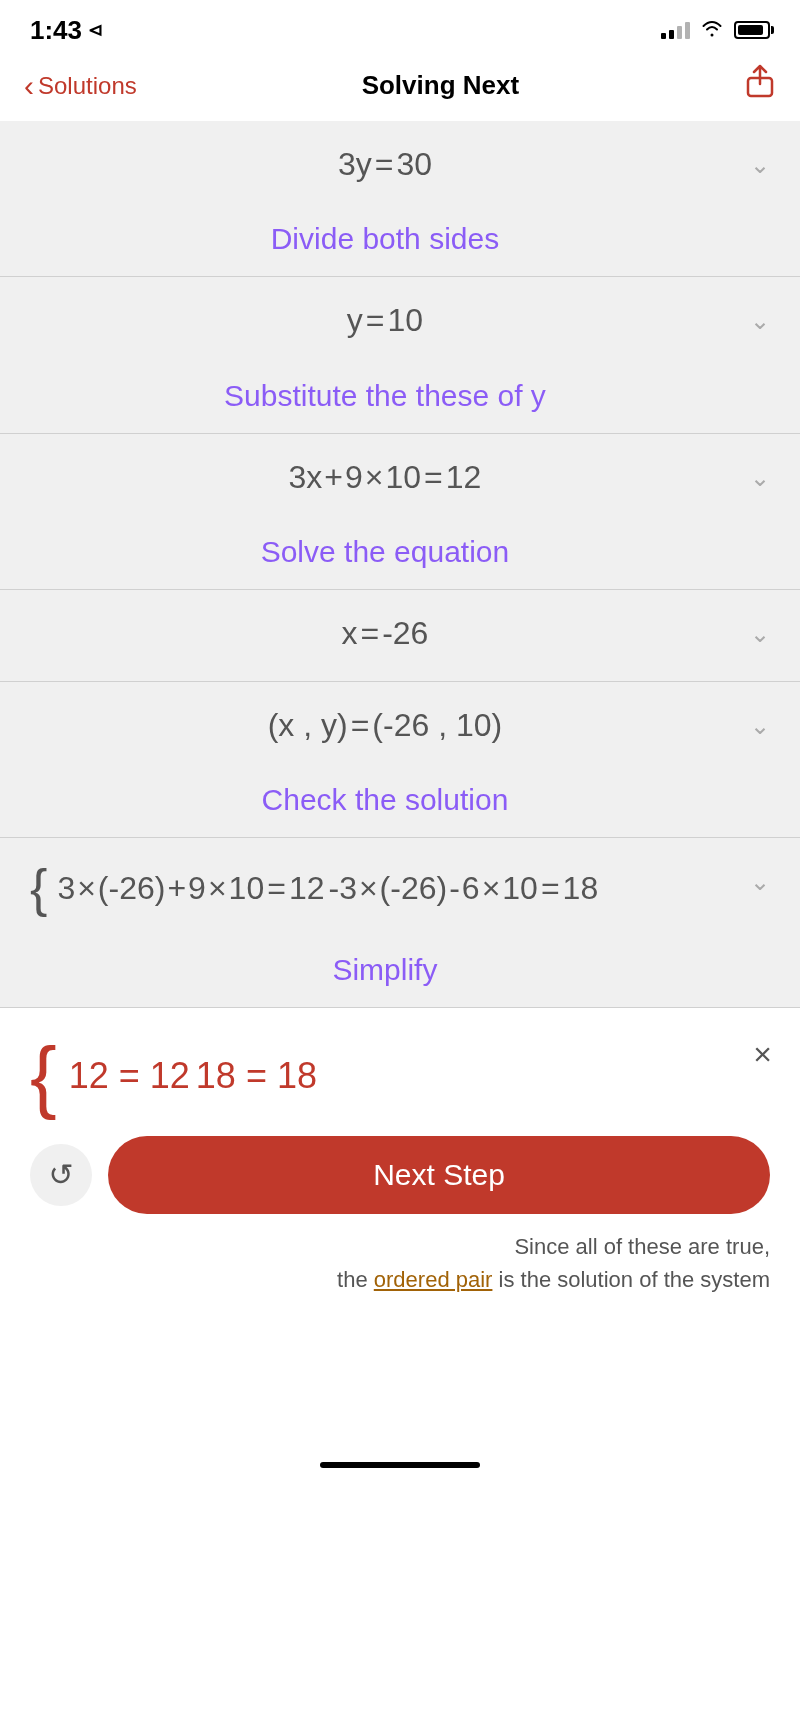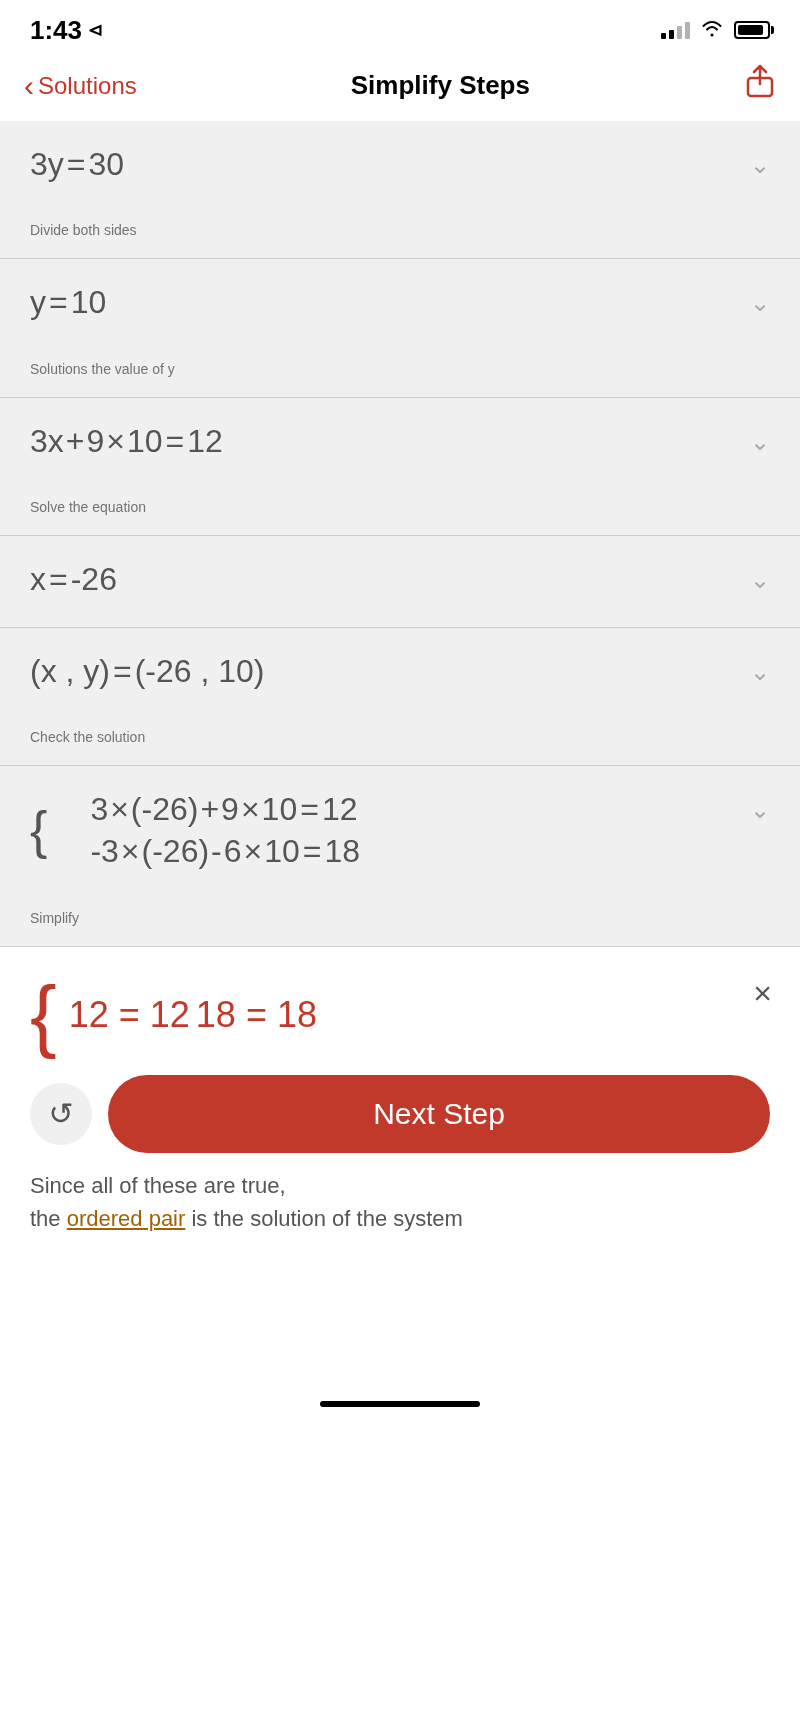--- a/index.html
+++ b/index.html
@@ -115,34 +115,35 @@
       padding: 0;
     }
 
     .step-row {
       background: #f0f0f0;
       padding: 24px 30px 20px 30px;
       border-bottom: 1px solid #d0d0d0;
       display: flex;
       justify-content: space-between;
       align-items: flex-start;
+      text-align: center;
     }
     .step-content {
       flex: 1;
     }
     .step-equation {
       font-size: 32px;
       color: #555;
       font-weight: 300;
       margin-bottom: 8px;
       line-height: 1.2;
     }
     .step-description {
-      font-size: 14px;
-      color: #737373;
+      font-size: 30px;
+      color: #8b5cf6;
       font-weight: 300;
       margin-top: 39px;
     }
     .step-chevron {
       font-size: 24px;
       color: #aaa;
       padding-top: 6px;
       flex-shrink: 0;
       margin-left: 10px;
     }
@@ -155,23 +156,22 @@
     }
     .brace-symbol {
       font-size: 52px;
       font-weight: 200;
       color: #555;
       line-height: 1;
       margin-right: 6px;
     }
     .brace-lines {
       display: flex;
-      flex-direction: column;
+      flex-direction: row;
       gap: 4px;
-      margin-left: 33px;
     }
 
     
     .bottom-panel {
       background: #fff;
       padding: 28px 30px 20px 30px;
       min-height: 440px;
       position: relative;
     }
 
@@ -238,20 +238,21 @@
       cursor: pointer;
       flex: 1;
       text-align: center;
     }
 
     .solution-text {
       font-size: 22px;
       color: #555;
       line-height: 1.5;
       margin-top: 15px;
+      text-align: right;
     }
     .ordered-pair-link {
       color: #a16207;
       text-decoration: underline;
     }
 
     
     .bottom-handle-bar {
       display: flex;
       justify-content: center;
@@ -291,21 +292,21 @@
       <div class="battery-fill"></div>
     </div>
   </div>
 </div>
 
 <div class="nav-bar">
   <div class="nav-back">
     <span style="font-size:30px; font-weight:300;">‹</span>
     <span style="color:#c0392b; font-size:24px;">Solutions</span>
   </div>
-  <span class="nav-title">Simplify Steps</span>
+  <span class="nav-title">Solving Next</span>
   <div class="nav-share">
     <svg width="32" height="36" viewBox="0 0 32 36" fill="none">
       <rect x="4" y="14" width="24" height="18" rx="3" stroke="#c0392b" stroke-width="2.5" fill="none"></rect>
       <path d="M16 2v18M10 8l6-6 6 6" stroke="#c0392b" stroke-width="2.5" stroke-linecap="round" stroke-linejoin="round"></path>
     </svg>
   </div>
 </div>
 
 <div class="steps-container">
 
@@ -313,21 +314,21 @@
     <div class="step-content">
       <div class="step-equation">3y<span style="margin:0 3px;">=</span>30</div>
       <div class="step-description">Divide both sides</div>
     </div>
     <div class="step-chevron">⌄</div>
   </div>
 
   <div class="step-row">
     <div class="step-content">
       <div class="step-equation">y<span style="margin:0 3px;">=</span>10</div>
-      <div class="step-description">Solutions the value of y</div>
+      <div class="step-description">Substitute the these of y</div>
     </div>
     <div class="step-chevron">⌄</div>
   </div>
 
   <div class="step-row">
     <div class="step-content">
       <div class="step-equation">3x<span style="margin:0 2px;">+</span>9<span style="margin:0 2px;">×</span>10<span style="margin:0 3px;">=</span>12</div>
       <div class="step-description">Solve the equation</div>
     </div>
     <div class="step-chevron">⌄</div>

